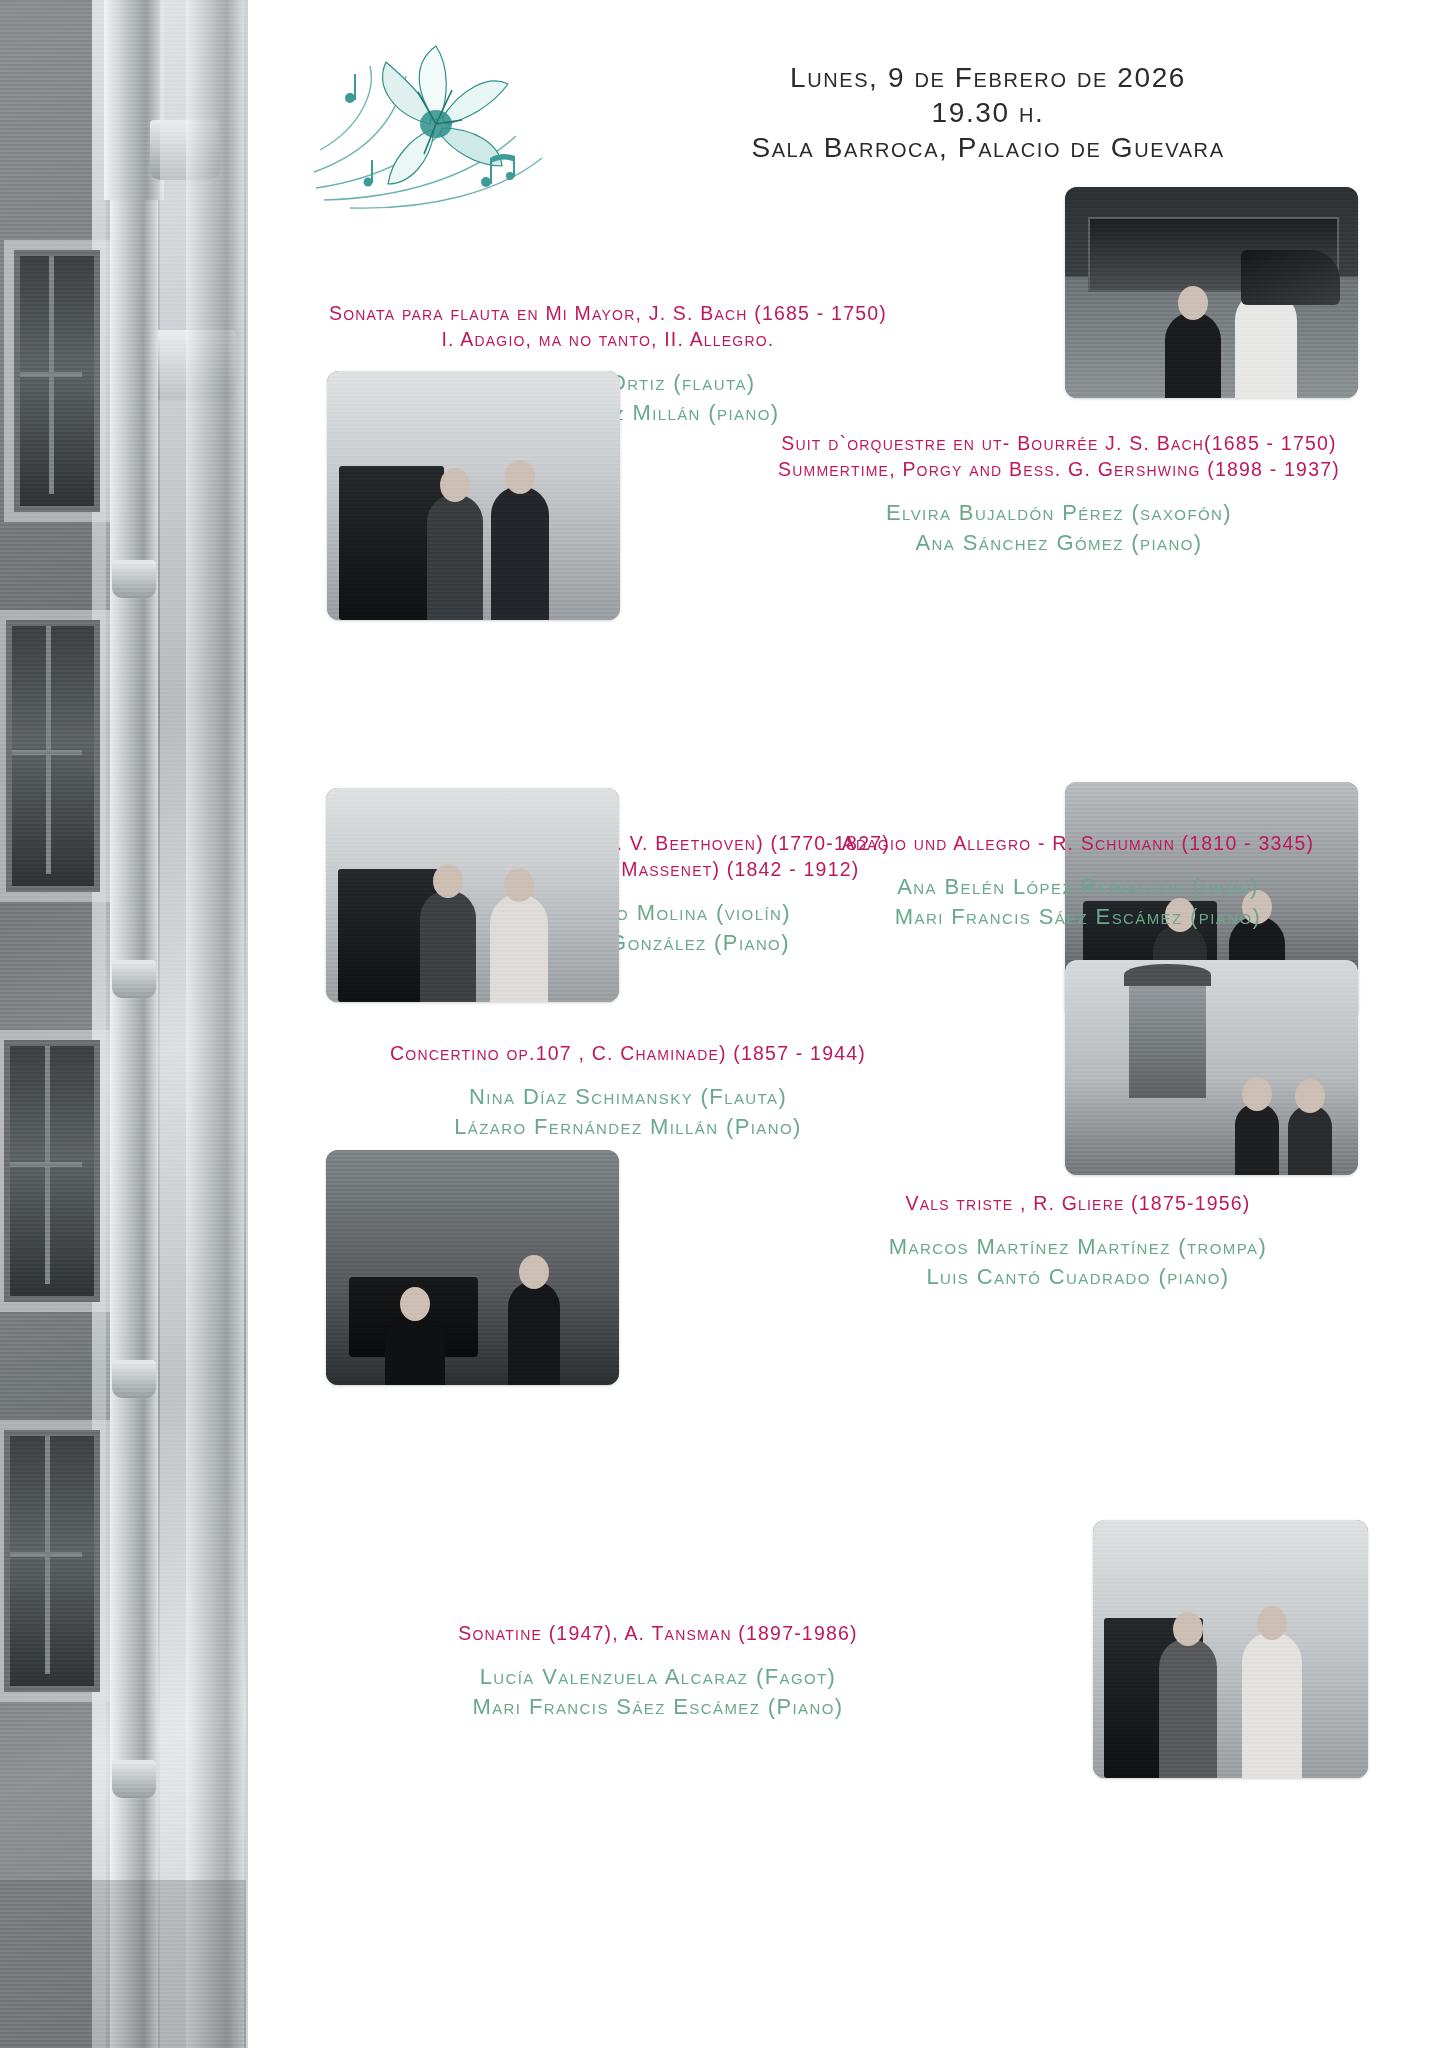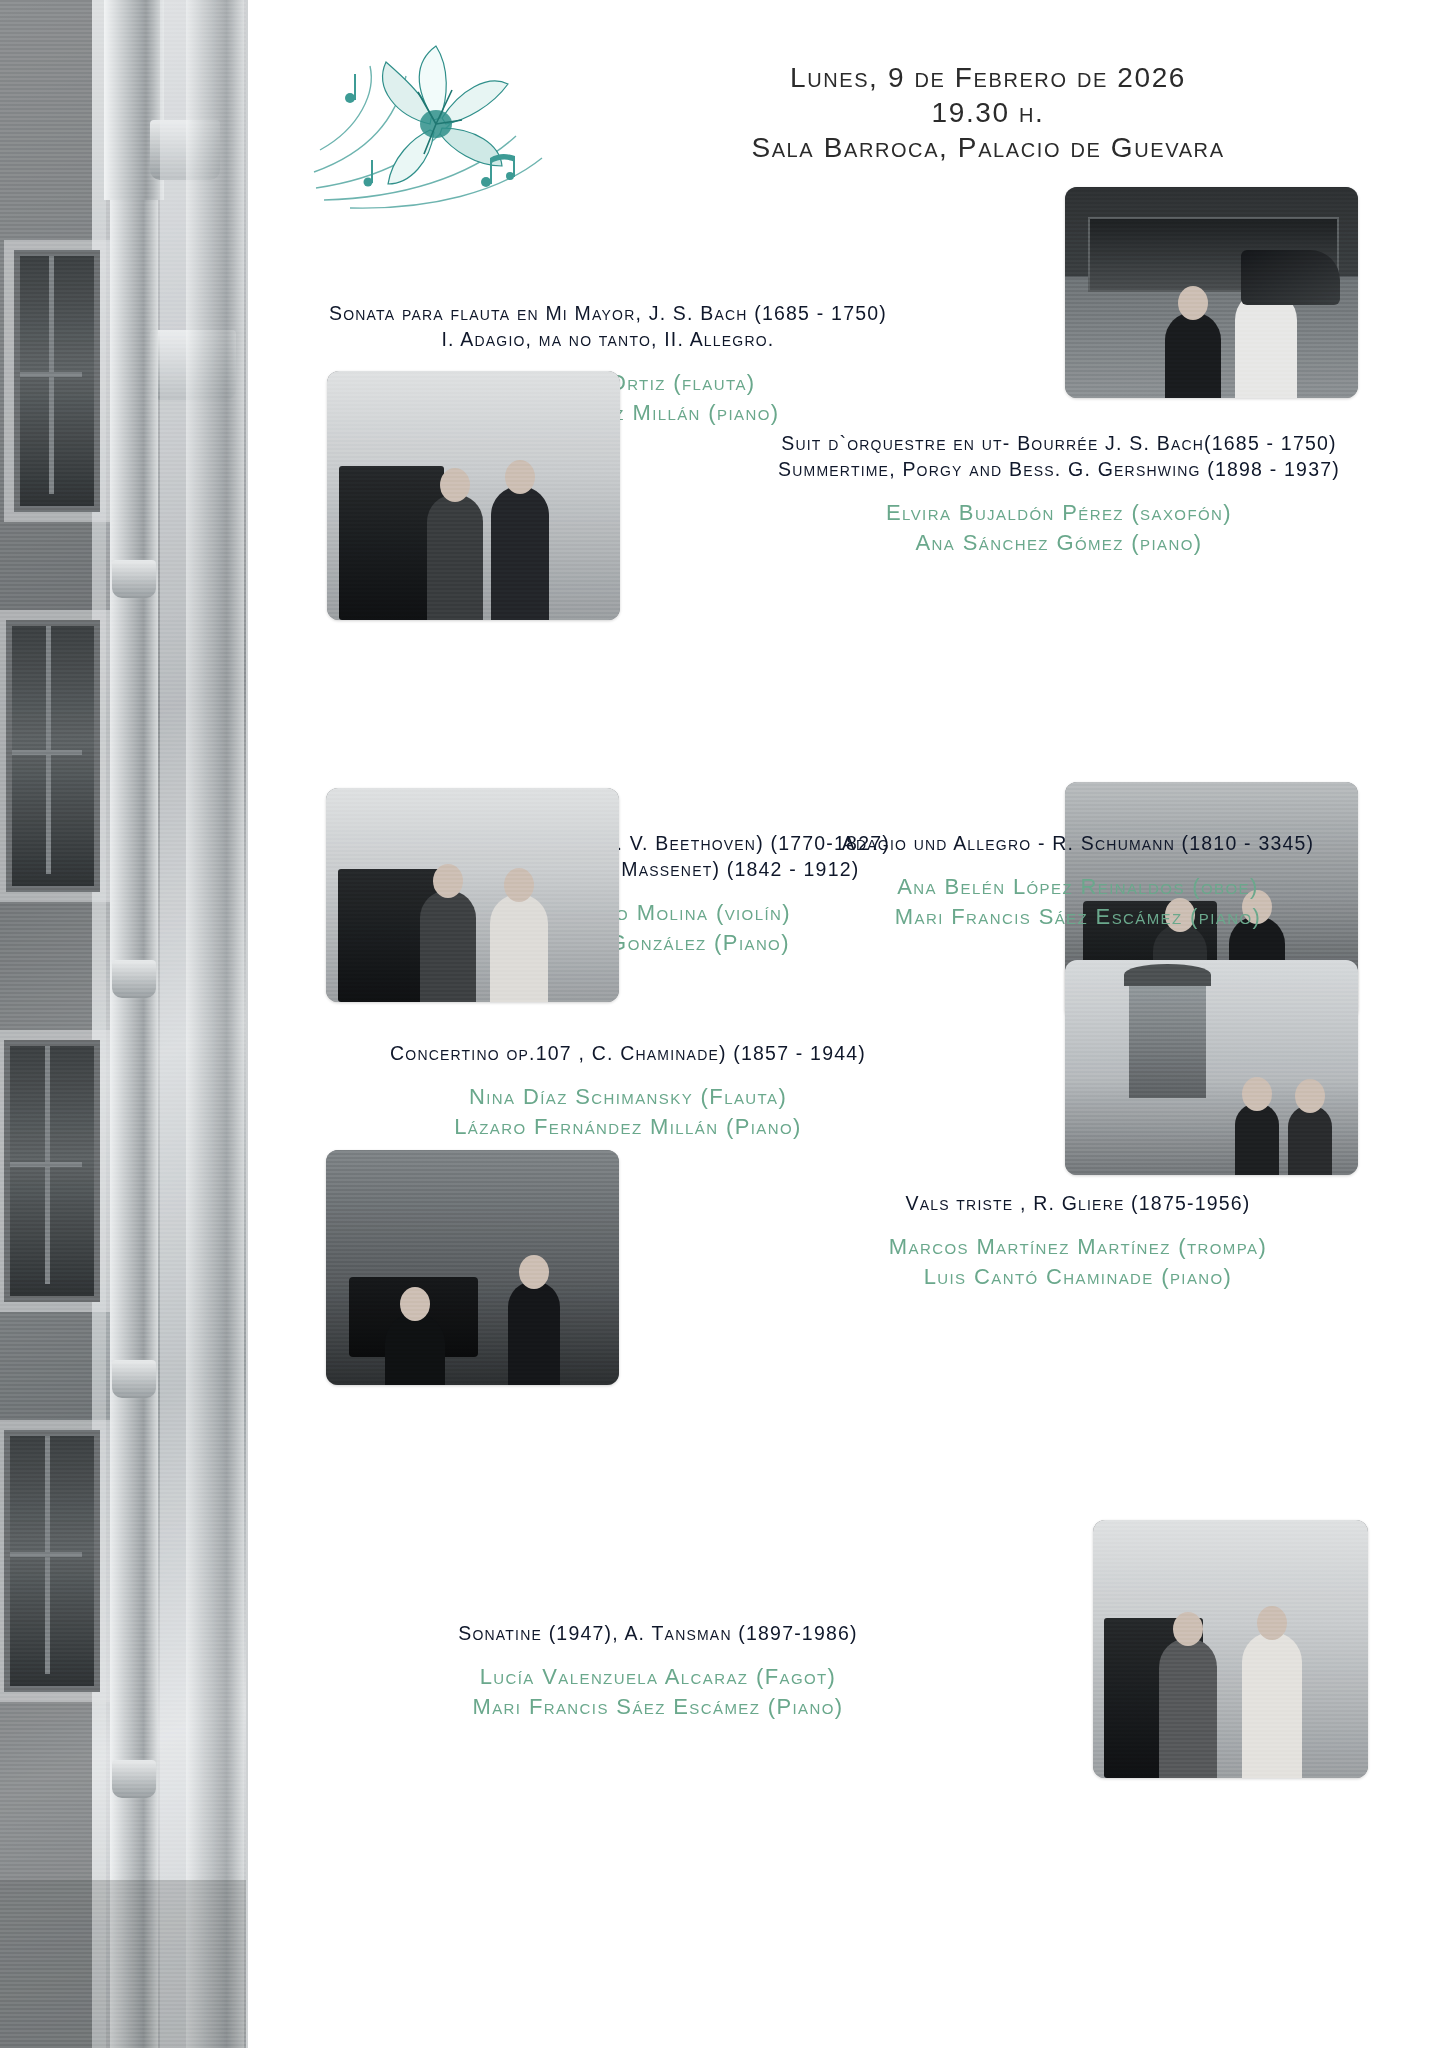--- a/index.html
+++ b/index.html
@@ -107,21 +107,21 @@
     line-height: 35px;
     font-weight: 400;
   }
 
   
   .entry { position: absolute; }
   .entry .texts {
     position: absolute;
   }
   .work {
-    color: #0f172a;
+    color: #be185d;
     font-variant: small-caps;
     letter-spacing: 1.2px;
     font-size: 19.5px;
     line-height: 26px;
     font-weight: 400;
   }
   .performers {
     color: #6aa88c;
     font-variant: small-caps;
     letter-spacing: 1.4px;
@@ -473,21 +473,21 @@
           </div>
         </div>
         <div class="ph-grain"></div>
       </div>
       <div class="texts align-center" style="left:470px;top:-340px;width:720px;">
         <div class="work">
           <div>Vals triste , R. Gliere (1875-1956)</div>
         </div>
         <div class="performers">
           <div>Marcos Martínez Martínez (trompa)</div>
-          <div>Luis Cantó Chaminade (piano)</div>
+          <div>Luis Cantó Cuadrado (piano)</div>
         </div>
       </div>
     </div>
 
     <div class="entry" style="left:0;top:1790px;width:1200px;height:258px;">
       <div class="texts align-center" style="left:40px;top:-170px;width:740px;">
         <div class="work">
           <div>Sonatine (1947), A. Tansman  (1897-1986)</div>
         </div>
         <div class="performers">

